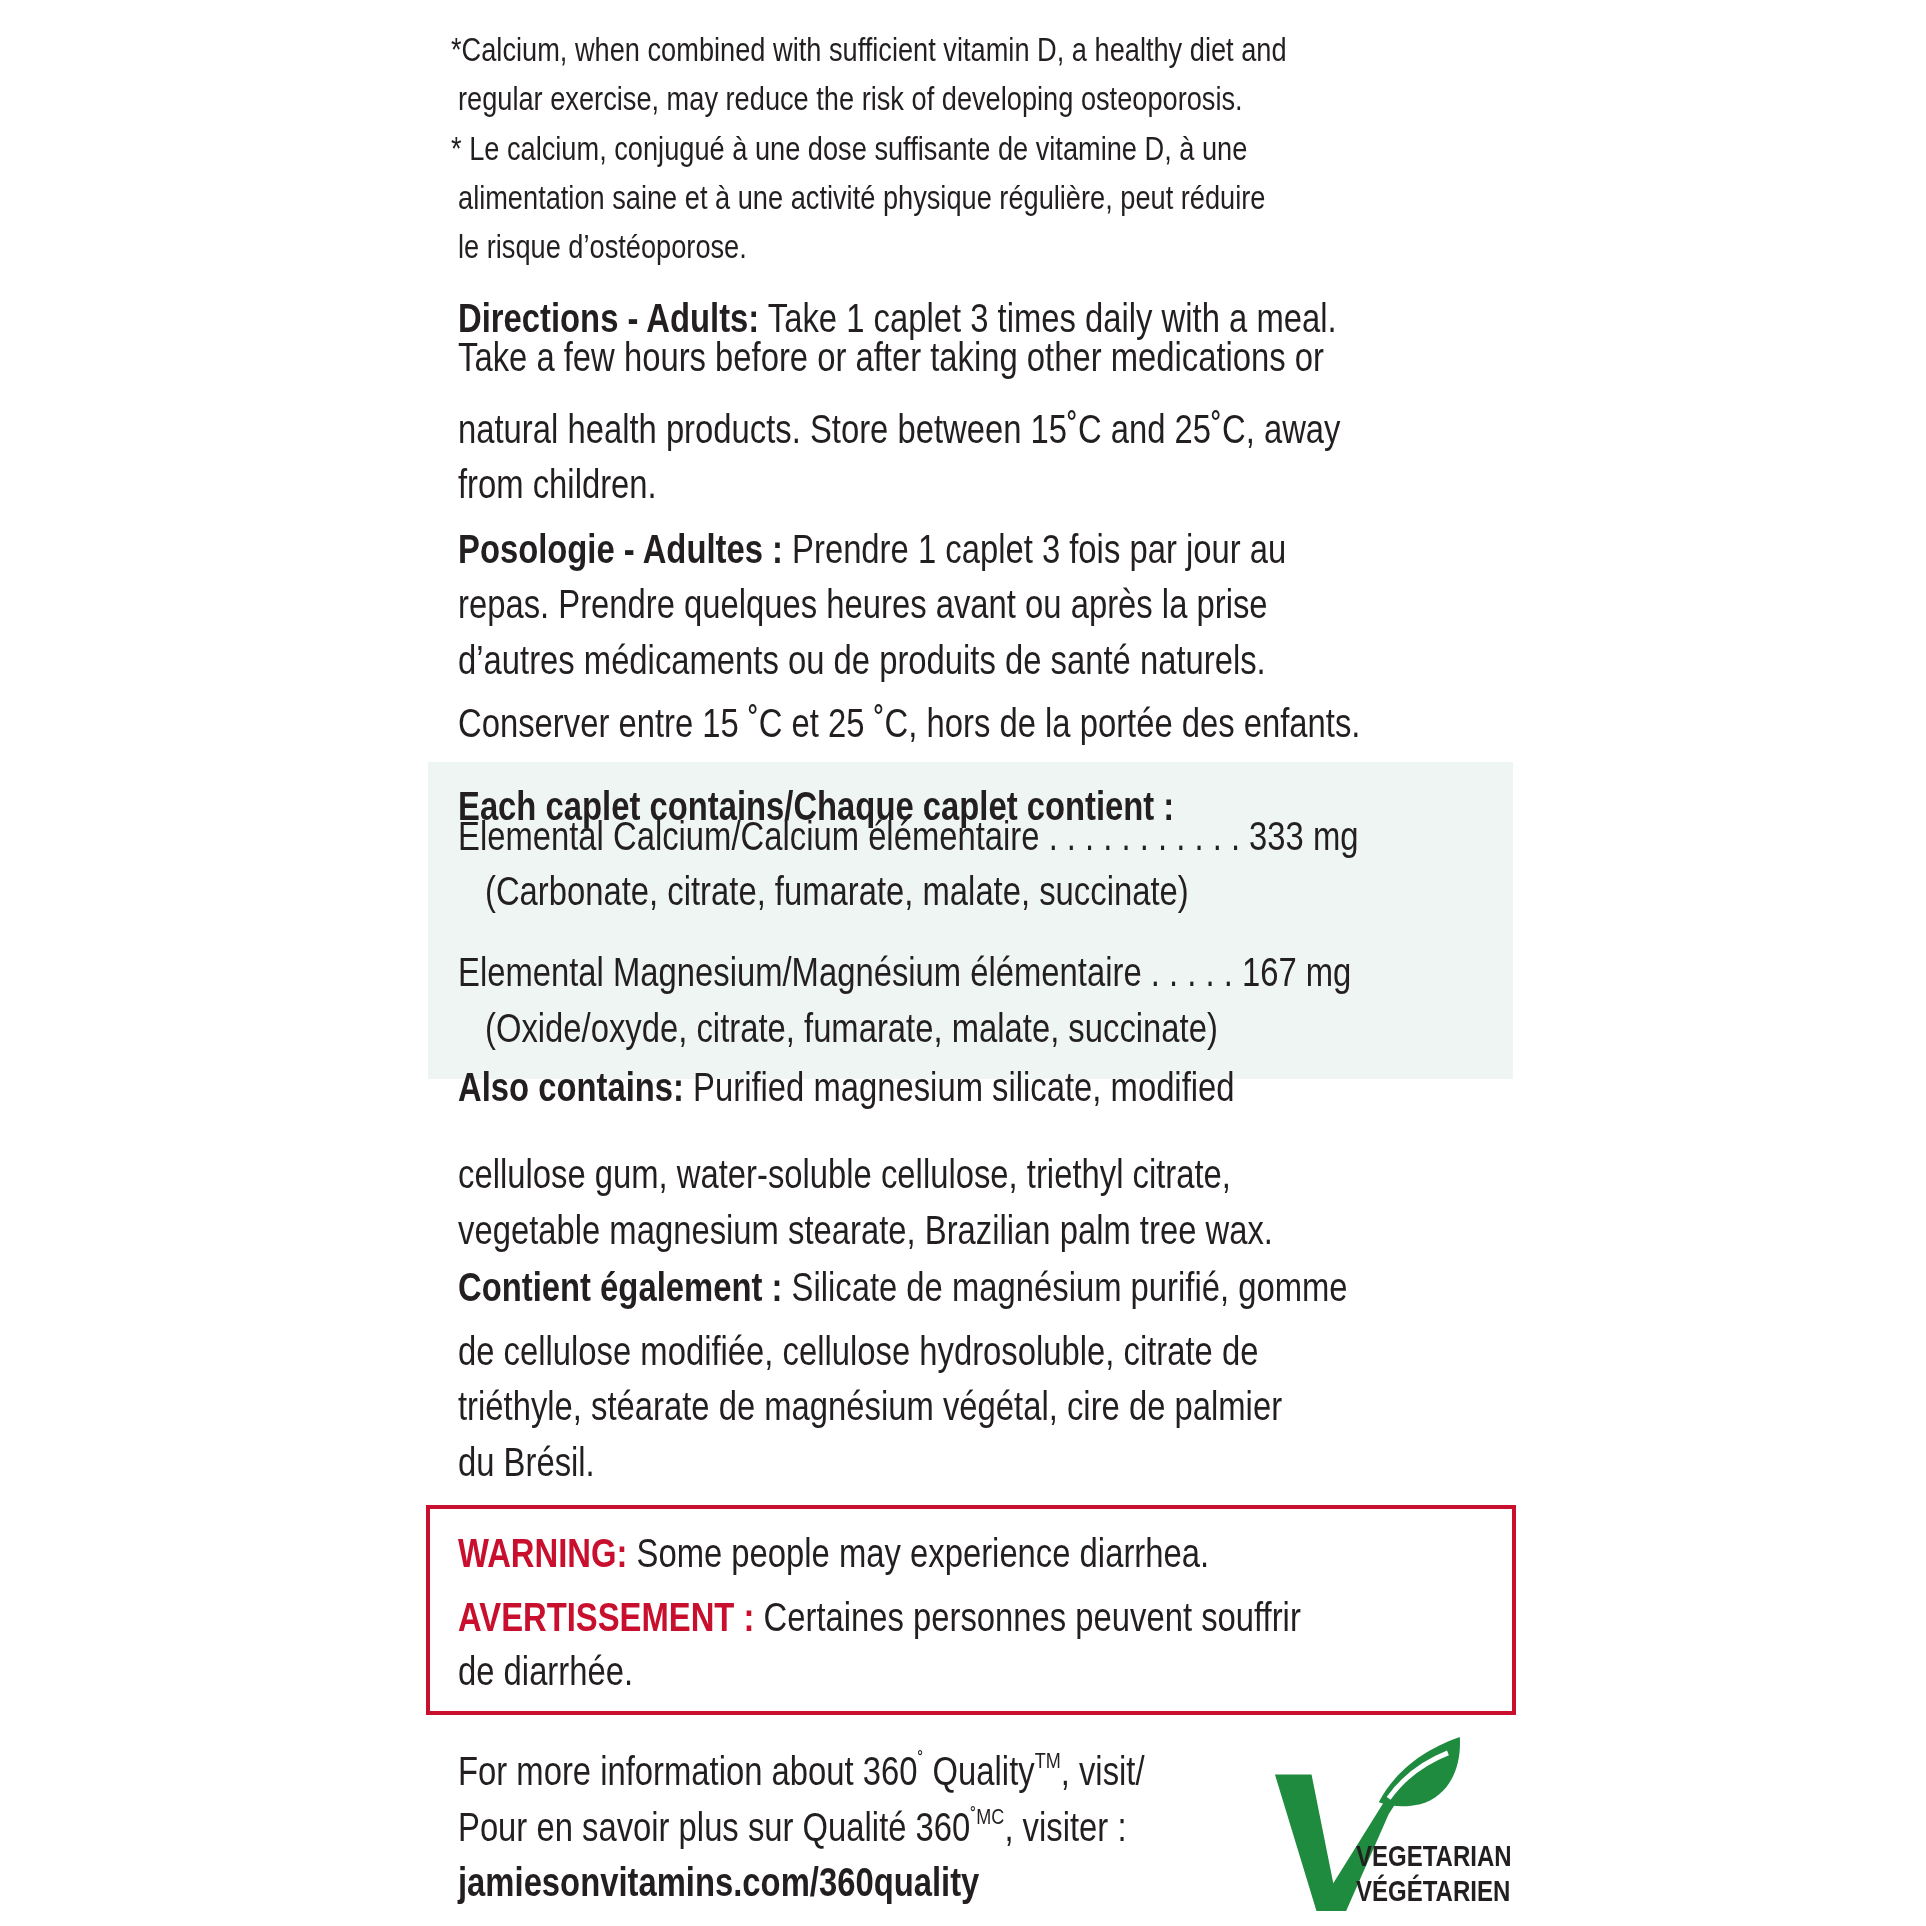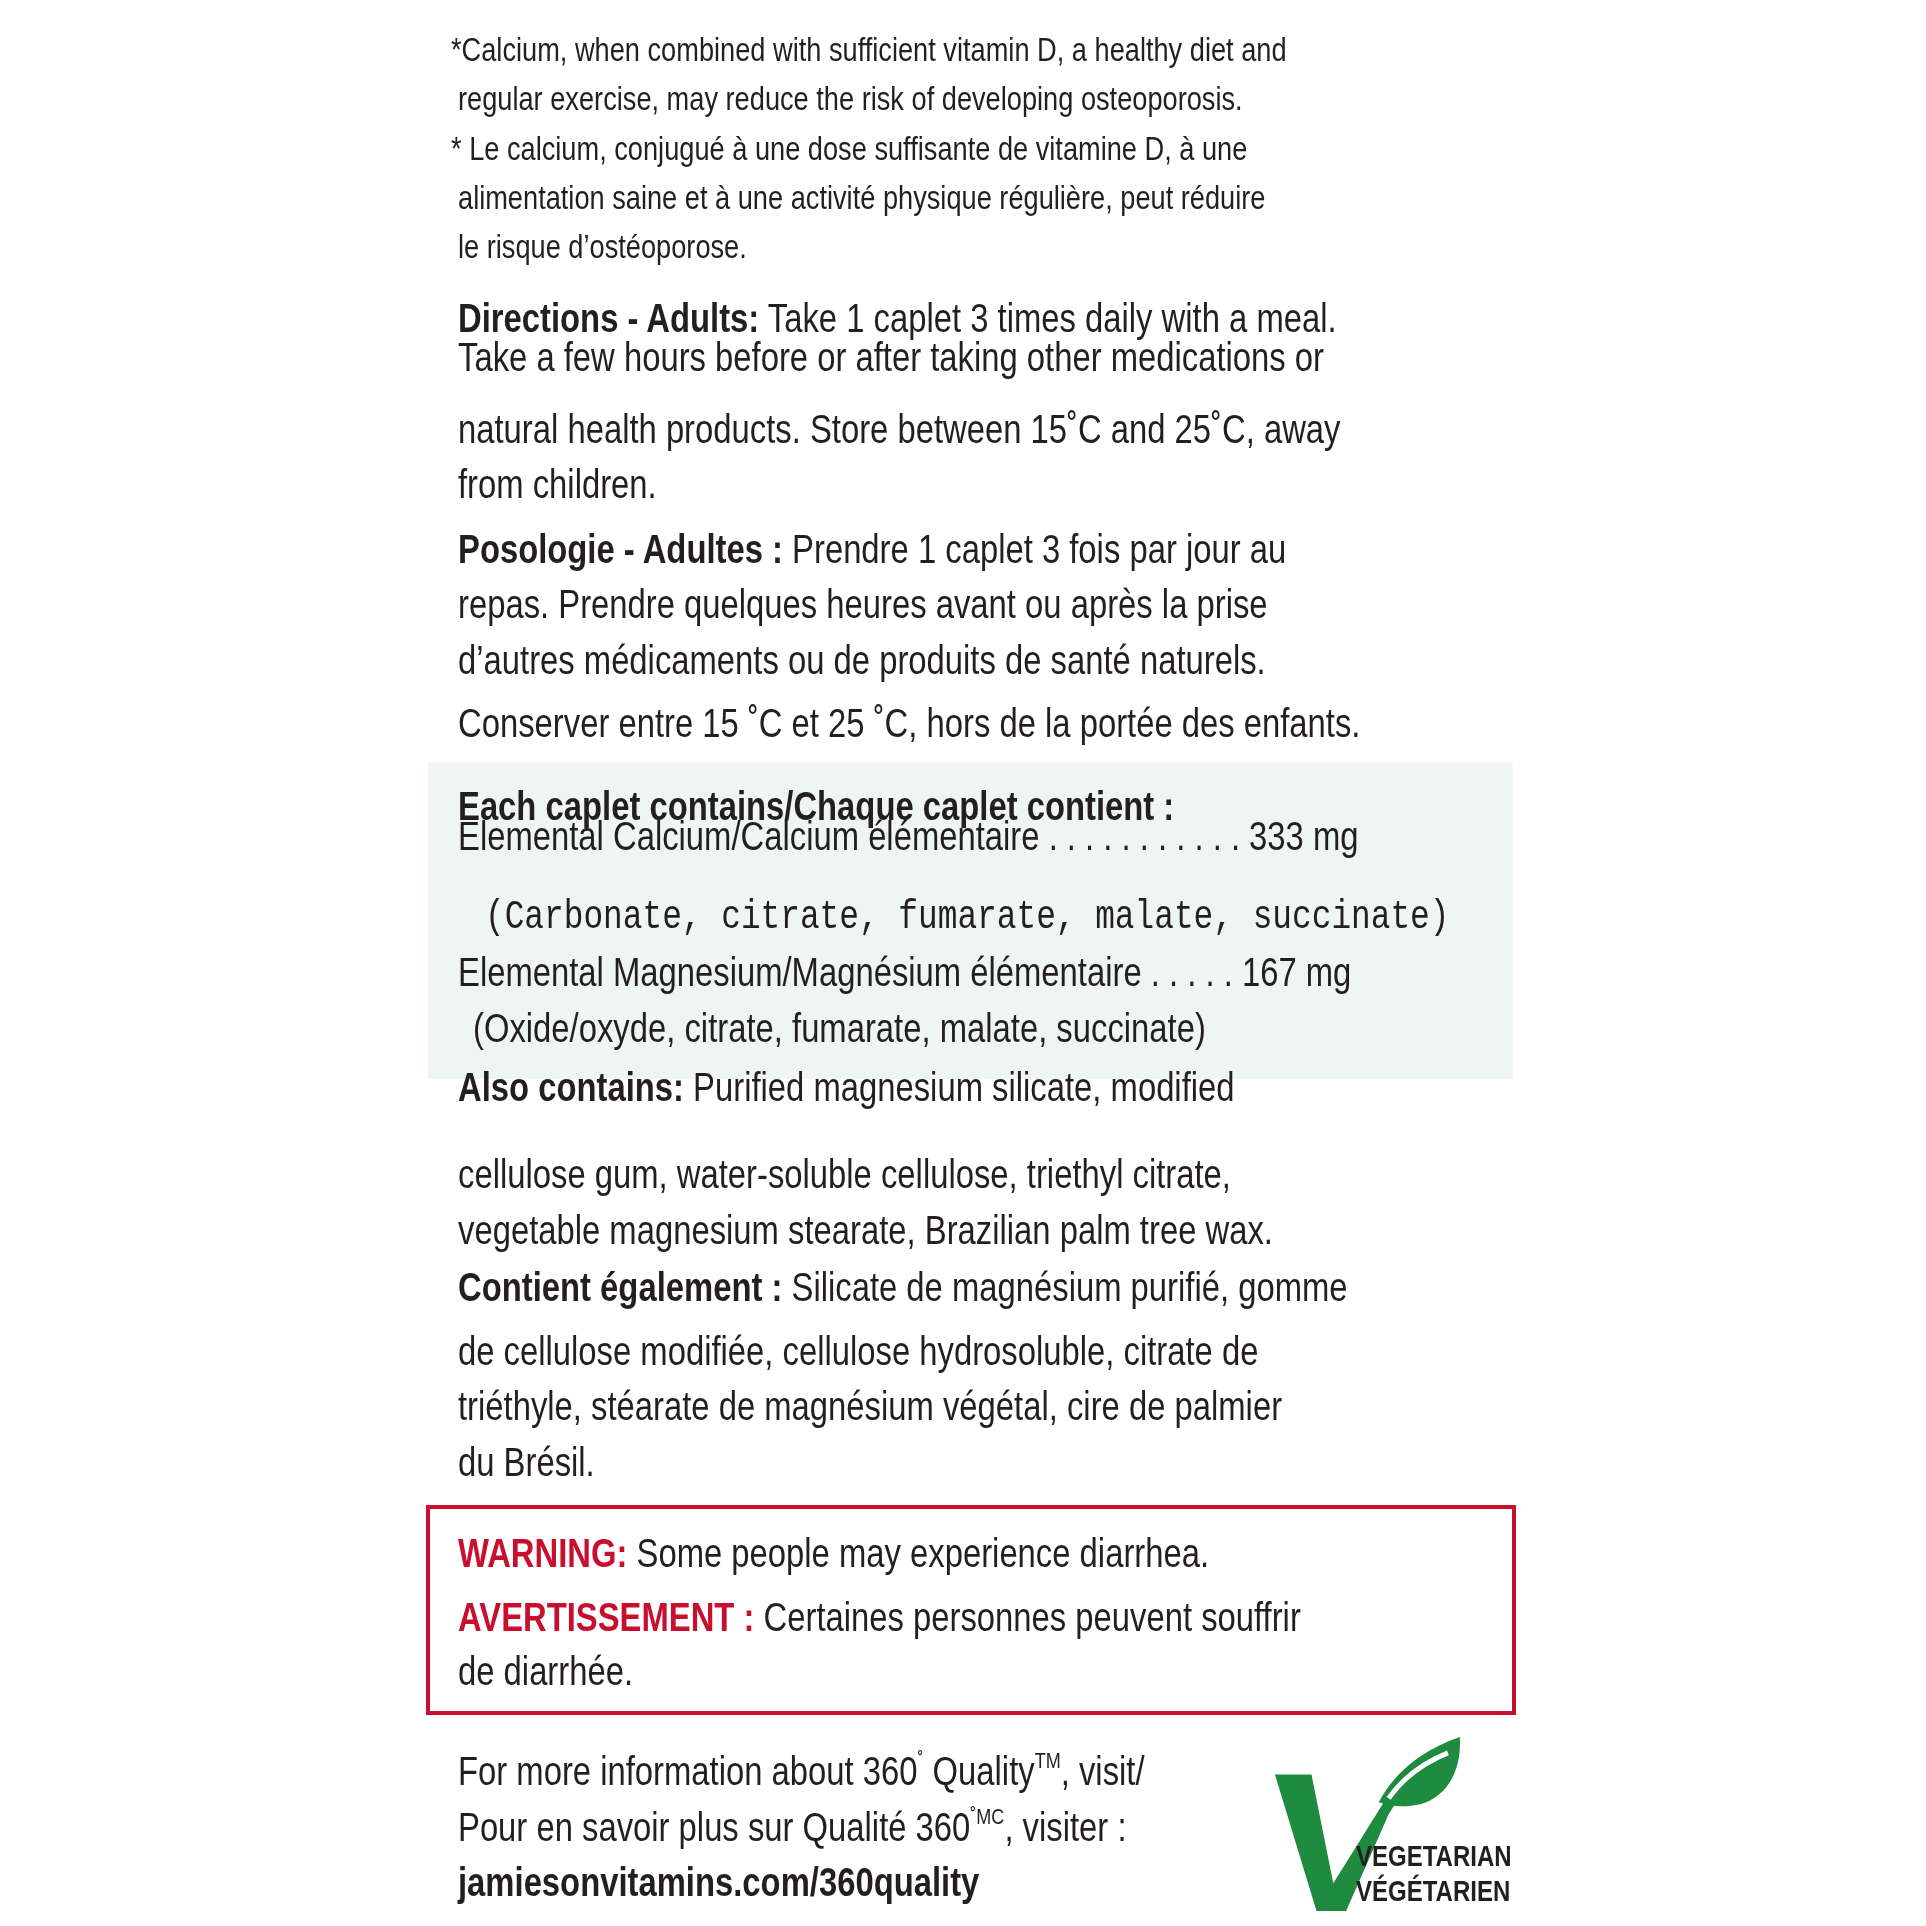--- a/index.html
+++ b/index.html
@@ -44,23 +44,23 @@
   <div class="line" style="left:458px;top:526px;"><span class="cond body"><span class="bold">Posologie - Adultes :</span><span> Prendre 1 caplet 3 fois par jour au</span></span></div>
   <div class="line" style="left:458px;top:581px;text-align:center;"><span class="cond body">repas. Prendre quelques heures avant ou après la prise</span></div>
   <div class="line" style="left:458px;top:637px;"><span class="cond body">d’autres médicaments ou de produits de santé naturels.</span></div>
   <div class="line" style="left:458px;top:700px;"><span class="cond body">Conserver entre 15 ˚C et 25 ˚C, hors de la portée des enfants.</span></div>
 </div>
 
 <div class="panel"></div>
 <div>
   <div class="line" style="left:458px;top:783px;text-align:center;"><span class="cond body bold">Each caplet contains/Chaque caplet contient :</span></div>
   <div class="line" style="left:458px;top:813px;"><span class="cond body"><span>Elemental Calcium/Calcium élémentaire</span><span> . . . . . . . . . . . </span><span>333 mg</span></span></div>
-  <div class="line" style="left:485px;top:894px;font-family:Liberation Mono, monospace;"><span class="cond body">(Carbonate, citrate, fumarate, malate, succinate)</span></div>
+  <div class="line" style="left:485px;top:868px;"><span class="cond body">(Carbonate, citrate, fumarate, malate, succinate)</span></div>
   <div class="line" style="left:458px;top:949px;"><span class="cond body"><span>Elemental Magnesium/Magnésium élémentaire</span><span> . . . . . </span><span>167 mg</span></span></div>
-  <div class="line" style="left:473px;top:1005px;"><span class="cond body">(Oxide/oxyde, citrate, fumarate, malate, succinate)</span></div>
+  <div class="line" style="left:485px;top:1005px;"><span class="cond body">(Oxide/oxyde, citrate, fumarate, malate, succinate)</span></div>
 </div>
 
 <div>
   <div class="line" style="left:458px;top:1064px;"><span class="cond body"><span class="bold">Also contains:</span><span> Purified magnesium silicate, modified</span></span></div>
   <div class="line" style="left:458px;top:1151px;"><span class="cond body">cellulose gum, water-soluble cellulose, triethyl citrate,</span></div>
   <div class="line" style="left:458px;top:1207px;"><span class="cond body">vegetable magnesium stearate, Brazilian palm tree wax.</span></div>
   <div class="line" style="left:458px;top:1264px;"><span class="cond body"><span class="bold">Contient également :</span><span> Silicate de magnésium purifié, gomme</span></span></div>
   <div class="line" style="left:458px;top:1328px;"><span class="cond body">de cellulose modifiée, cellulose hydrosoluble, citrate de</span></div>
   <div class="line" style="left:458px;top:1383px;"><span class="cond body">triéthyle, stéarate de magnésium végétal, cire de palmier</span></div>
   <div class="line" style="left:458px;top:1439px;"><span class="cond body">du Brésil.</span></div>

